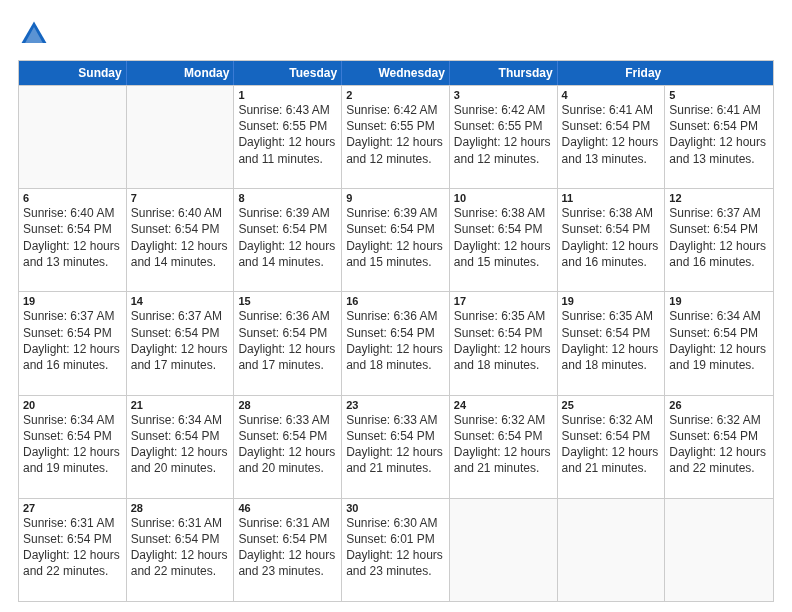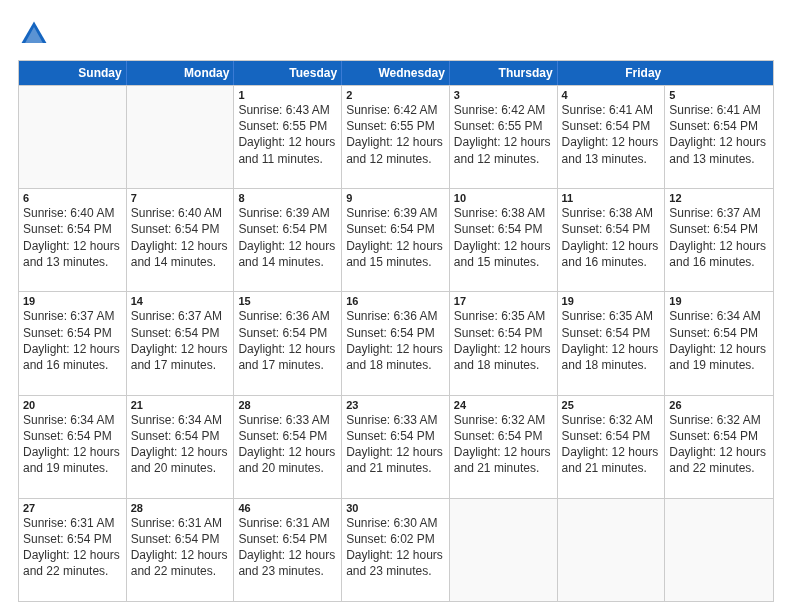--- a/index.html
+++ b/index.html
@@ -316,21 +316,21 @@
           </div>
           <div class="cal-cell">
             <div class="day-num">46</div>
             <div class="day-info" style="white-space: pre-line;">Sunrise: 6:31 AM
 Sunset: 6:54 PM
 Daylight: 12 hours and 23 minutes.</div>
           </div>
           <div class="cal-cell">
             <div class="day-num">30</div>
             <div class="day-info" style="white-space: pre-line;">Sunrise: 6:30 AM
-Sunset: 6:02 PM
+Sunset: 6:01 PM
 Daylight: 12 hours and 23 minutes.</div>
           </div>
           <div class="cal-cell empty"></div>
           <div class="cal-cell empty"></div>
           <div class="cal-cell empty"></div>
         </div>
       </div>
   </div>
 </div>
 

